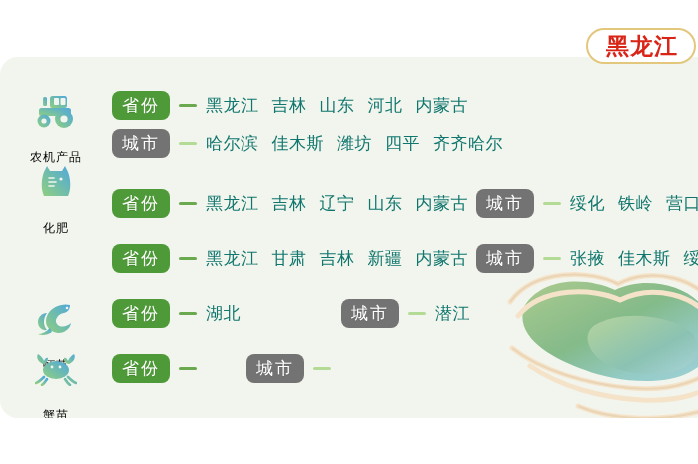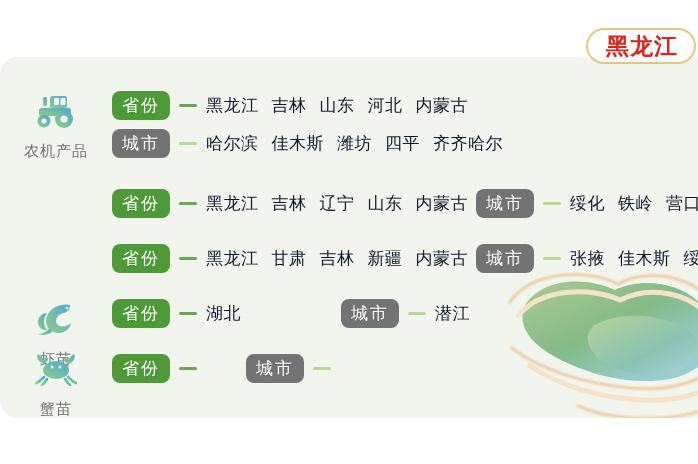--- a/index.html
+++ b/index.html
@@ -76,23 +76,23 @@
     width: 88px;
     text-align: center;
   }
   .cat .glyph {
     height: 44px;
     display: flex;
     align-items: center;
     justify-content: center;
   }
   .cat .cat-label {
-    margin-top: 10px;
-    font-size: 15px;
-    color: #737373;
+    margin-top: 18px;
+    font-size: 12px;
+    color: #000000;
     letter-spacing: 1px;
     line-height: 1.1;
     white-space: nowrap;
   }
 
   
   .row {
     position: absolute;
     left: 112px;
     display: flex;
@@ -124,21 +124,21 @@
     height: 3px;
     border-radius: 2px;
     margin: 0 9px;
     flex: none;
   }
   .dash.prov { background: #6aa94e; }
   .dash.city { background: #b4db96; }
 
   .values {
     font-size: 17px;
-    color: #0f172a;
+    color: #0f766e;
     letter-spacing: .5px;
   }
   .values .v { margin-right: 13px; }
   .values .v:last-child { margin-right: 0; }
 
   
   .group2 { display: flex; align-items: center; }
 </style>
 </head>
 <body>
@@ -199,20 +199,40 @@
           </g>
           <circle cx="31" cy="27" r="3.6" fill="#f2f5ed"></circle>
           <circle cx="11" cy="29" r="2.6" fill="#f2f5ed"></circle>
           <rect x="21" y="6" width="5" height="7" rx="1" fill="#f2f5ed"></rect>
           <rect x="27.5" y="6" width="5" height="7" rx="1" fill="#f2f5ed"></rect>
         </svg>
       </div>
       <div class="cat-label">农机产品</div>
     </div>
 
+    <div class="cat" style="top:103px;">
+      <div class="glyph">
+        <svg width="34" height="38" viewBox="0 0 34 38" xmlns="http://www.w3.org/2000/svg">
+          <defs>
+            <linearGradient id="gi2" x1="0" y1="1" x2="1" y2="0">
+              <stop offset="0%" stop-color="#8fcf7e"></stop>
+                <stop offset="100%" stop-color="#4fa8dd"></stop>
+            </linearGradient>
+          </defs>
+          <path d="M8 3 L11 8 L23 8 L26 3 L29 9 C32 17 32 27 29 33 L5 33 C2 27 2 17 5 9 Z" fill="url(#gi2)"></path>
+          <g stroke="#f2f5ed" stroke-width="1.6" stroke-linecap="round" fill="none">
+            <path d="M10 15 h5"></path>
+              <path d="M10 19 h7"></path>
+              <path d="M10 23 h5"></path>
+          </g>
+          <circle cx="22" cy="16" r="1.6" fill="#f2f5ed"></circle>
+        </svg>
+      </div>
+      <div class="cat-label">化肥</div>
+    </div>
 
 
     <div class="cat" style="top:240px;">
       <div class="glyph">
         <svg width="40" height="36" viewBox="0 0 40 36" xmlns="http://www.w3.org/2000/svg">
           <defs>
             <linearGradient id="gi4" x1="0" y1="1" x2="1" y2="0">
               <stop offset="0%" stop-color="#8fcf7e"></stop>
                 <stop offset="100%" stop-color="#4fa8dd"></stop>
             </linearGradient>

